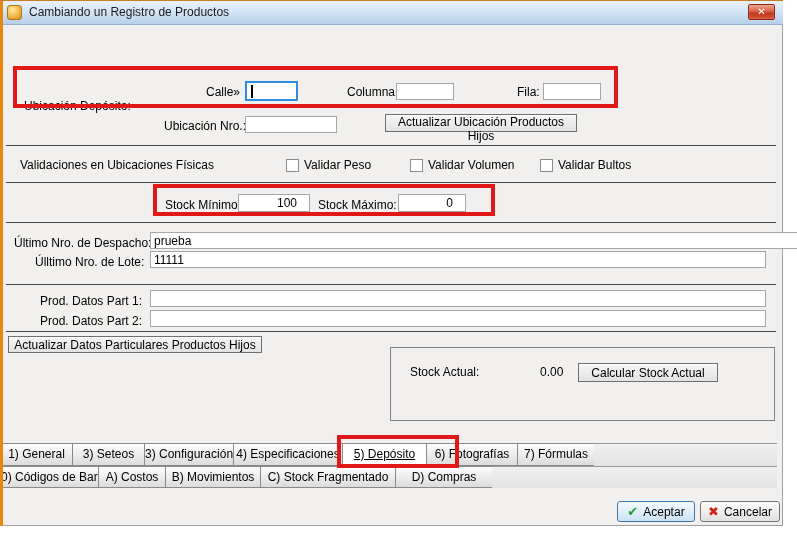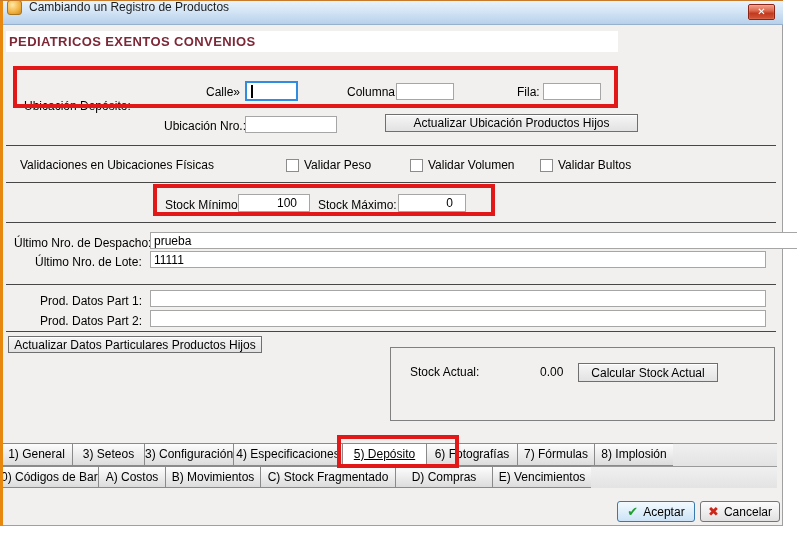--- a/index.html
+++ b/index.html
@@ -5,21 +5,21 @@
   html,body{margin:0;padding:0;background:#fff;}
   .screen{position:relative;width:797px;height:537px;background:#ffffff;overflow:hidden;
           font-family:"Liberation Sans",sans-serif;font-size:12px;color:#000;}
   .dialog{position:absolute;left:0;top:0;width:783px;height:526px;background:#f1f0ee;
           border-right:1px solid #a0a0a0;border-bottom:1px solid #a0a0a0;box-sizing:border-box;}
   .edge-left{position:absolute;left:0;top:0;width:3px;height:526px;background:#e8870e;z-index:6;}
   .edge-top{position:absolute;left:0;top:0;width:783px;height:1px;background:#c77b2b;z-index:6;}
 
   .titlebar{position:absolute;left:0;top:0;width:783px;height:25px;box-sizing:border-box;
             background:linear-gradient(180deg,#ecf4fc 0%,#d5e6f6 45%,#b7d0ea 100%);
-            border-bottom:1px solid #96b1cc;display:flex;align-items:flex-start;padding:0 7px;}
+            border-bottom:1px solid #96b1cc;display:flex;align-items:center;padding:0 7px;}
   .appicon{width:15px;height:15px;border-radius:3px;box-sizing:border-box;
            background:radial-gradient(circle at 35% 30%,#ffe9a8,#f2b13f 60%,#cf8a1f);
            border:1px solid #a8761d;}
   .title{margin-left:7px;font-size:12px;color:#1c1c1c;white-space:nowrap;}
   .closebtn{position:absolute;right:7px;top:4px;width:27px;height:16px;border-radius:2px;
             border:1px solid #8c2315;color:#fff;font-size:10px;font-weight:bold;text-align:center;
             line-height:14px;cursor:pointer;box-shadow:inset 0 0 1px #ffffff;padding:0;
             background:linear-gradient(180deg,#f0a18c 0%,#dd6a50 40%,#c03a20 60%,#d55636 100%);
             font-family:"DejaVu Sans",sans-serif;}
 
@@ -66,36 +66,33 @@
 
 <div class="screen">
   <div class="dialog">
 
     <div class="titlebar">
       <div class="appicon"></div>
       <span class="title">Cambiando un Registro de Productos</span>
     </div>
     <button class="closebtn"><span>✕</span></button>
 
-    <div class="hdrstrip">
-      <div class="hdrtext">PEDIATRICOS EXENTOS CONVENIOS</div>
-    </div>
 
     <span class="lbl" style="left:24px;top:99px">Ubicación Depósito:</span>
     <span class="lbl" style="left:206px;top:85px">Calle»</span>
     <input class="tbox focused" style="left: 245px; top: 81px; width: 53px; height: 20px;" value="">
     <div class="caret" style="left:251px;top:85px"></div>
     <span class="lbl" style="left:347px;top:85px">Columna:</span>
     <input class="tbox" style="left: 396px; top: 83px; width: 58px; height: 17px;" value="">
     <span class="lbl" style="left:517px;top:85px">Fila:</span>
     <input class="tbox" style="left: 543px; top: 83px; width: 58px; height: 17px;" value="">
 
     <span class="lbl" style="left:164px;top:119px">Ubicación Nro.:</span>
     <input class="tbox" style="left: 245px; top: 116px; width: 92px; height: 17px;" value="">
-    <button class="btn" style="left:385px;top:114px;width:253px;height:18px">Actualizar Ubicación Productos Hijos</button>
+    <button class="btn" style="left:385px;top:114px;width:192px;height:18px">Actualizar Ubicación Productos Hijos</button>
 
     <div class="hline" style="top:145px"></div>
 
     <span class="lbl" style="left:20px;top:158px">Validaciones en Ubicaciones Físicas</span>
     <div class="cbox" style="left:286px;top:159px"></div>
     <span class="lbl" style="left:304px;top:158px">Validar Peso</span>
     <div class="cbox" style="left:410px;top:159px"></div>
     <span class="lbl" style="left:428px;top:158px">Validar Volumen</span>
     <div class="cbox" style="left:540px;top:159px"></div>
     <span class="lbl" style="left:558px;top:158px">Validar Bultos</span>
@@ -104,21 +101,21 @@
 
     <span class="lbl" style="left:165px;top:198px">Stock Mínimo:</span>
     <input class="tbox num" style="left: 238px; top: 194px; width: 72px; height: 18px;" value="100">
     <span class="lbl" style="left:318px;top:198px">Stock Máximo:</span>
     <input class="tbox num" style="left: 398px; top: 194px; width: 68px; height: 18px;" value="0">
 
     <div class="hline" style="top:222px"></div>
 
     <span class="lbl" style="left:14px;top:236px">Último Nro. de Despacho:</span>
     <input class="tbox" style="left: 150px; top: 232px; width: 669px; height: 17px;" value="prueba">
-    <span class="lbl" style="left:35px;top:255px">Último Nro. de Lote:</span>
+    <span class="lbl" style="left:35px;top:255px">Úlltimo Nro. de Lote:</span>
     <input class="tbox" style="left: 150px; top: 251px; width: 616px; height: 17px;" value="11111">
 
     <div class="hline" style="top:284px"></div>
 
     <span class="lbl" style="left:40px;top:294px">Prod. Datos Part 1:</span>
     <input class="tbox" style="left: 150px; top: 290px; width: 616px; height: 17px;" value="">
     <span class="lbl" style="left:40px;top:314px">Prod. Datos Part 2:</span>
     <input class="tbox" style="left: 150px; top: 310px; width: 616px; height: 17px;" value="">
 
     <div class="hline" style="top:331px"></div>
@@ -131,30 +128,28 @@
     <button class="btn" style="left:578px;top:363px;width:140px;height:19px">Calcular Stock Actual</button>
 
     <div class="tabrow" style="top:443px;height:23px">
       <div class="tab" style="width:73px">1) General</div>
       <div class="tab" style="width:73px">3) Seteos</div>
       <div class="tab" style="width:90px">3) Configuración</div>
       <div class="tab" style="width:110px">4) Especificaciones</div>
       <div class="tab active" style="width:85px">5) Depósito</div>
       <div class="tab" style="width:92px">6) Fotografías</div>
       <div class="tab" style="width:78px">7) Fórmulas</div>
-      <div class="tab" style="width:80px">8) Implosión</div>
       <div class="tabfill"></div>
     </div>
     <div class="tabrow" style="top:466px;height:22px">
       <div class="tab" style="width:99px">0) Códigos de Barra</div>
       <div class="tab" style="width:68px">A) Costos</div>
       <div class="tab" style="width:96px">B) Movimientos</div>
       <div class="tab" style="width:136px">C) Stock Fragmentado</div>
       <div class="tab" style="width:98px">D) Compras</div>
-      <div class="tab" style="width:100px">E) Vencimientos</div>
       <div class="tabfill"></div>
     </div>
 
     <button class="footbtn" id="aceptar">
       <span class="ok-ico">✔</span>
       <span>Aceptar</span>
     </button>
     <button class="footbtn" id="cancelar">
       <span class="x-ico">✖</span>
       <span>Cancelar</span>

